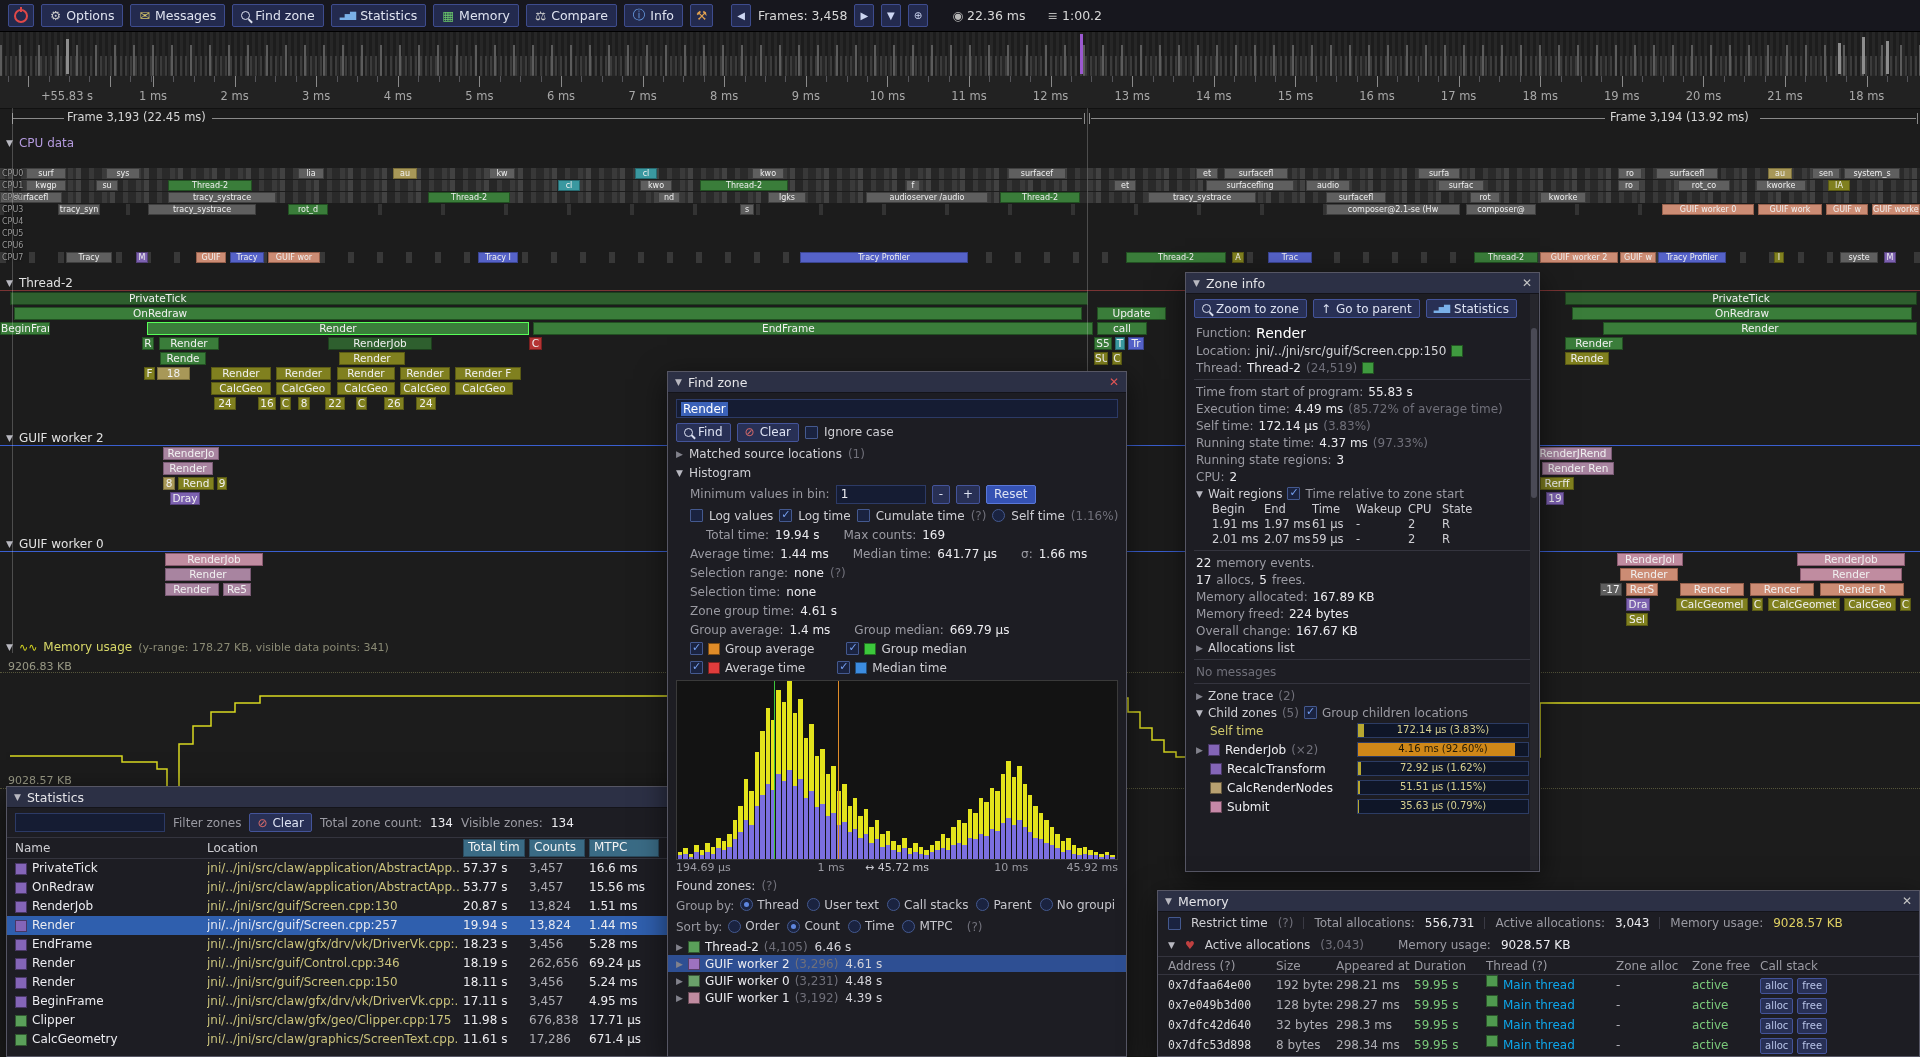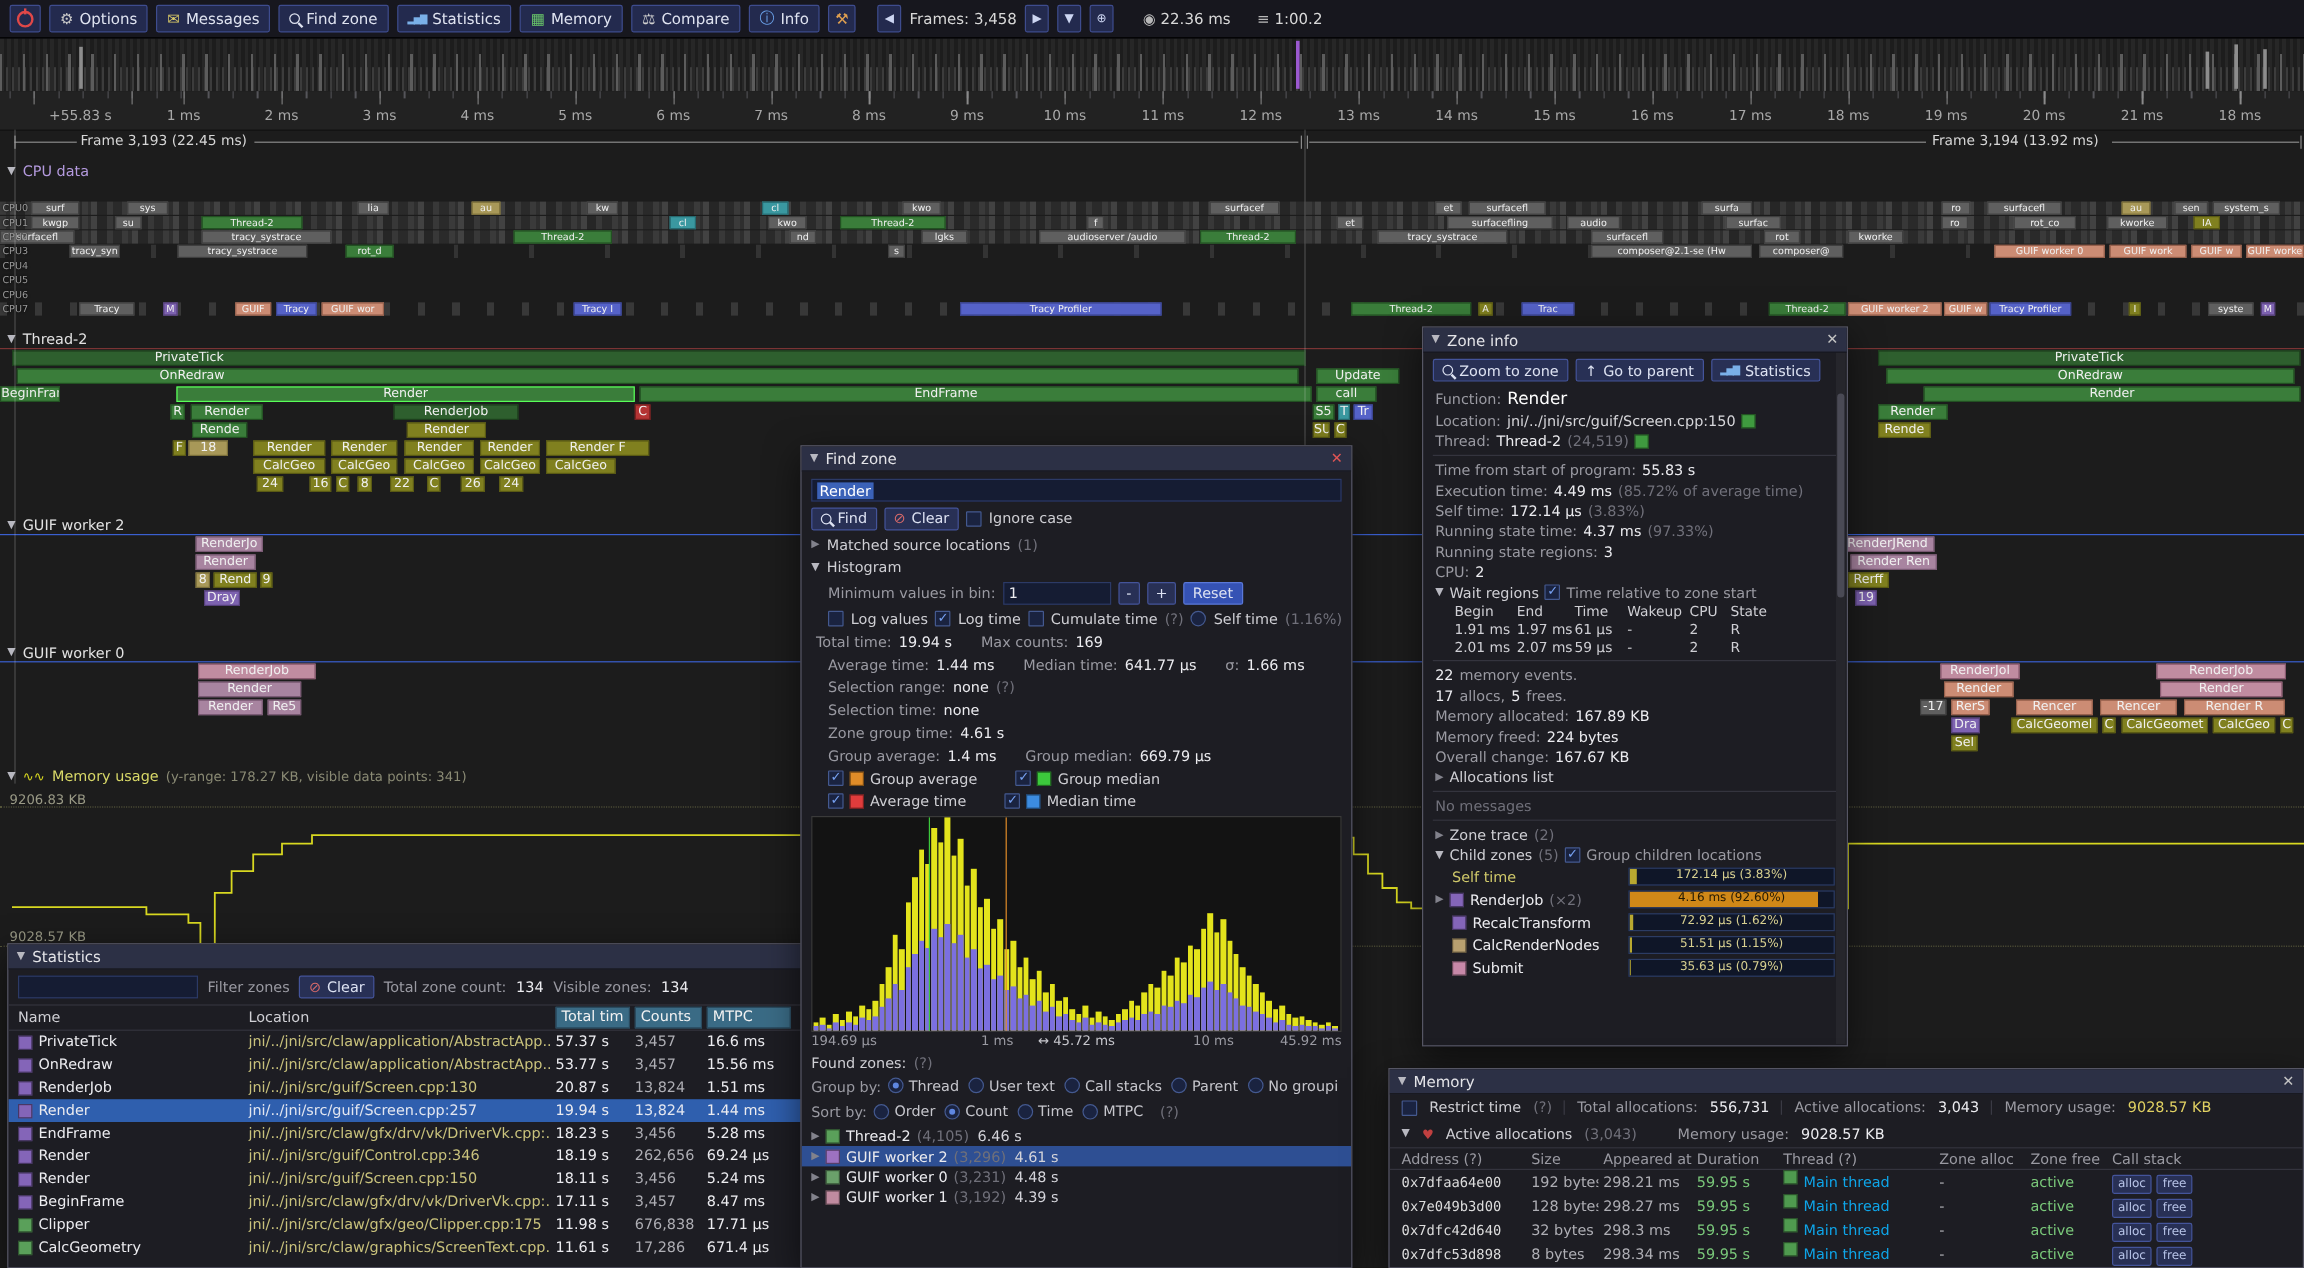--- a/index.html
+++ b/index.html
@@ -405,21 +405,21 @@
       <div class="zone zc-olive" style="left: 339px; width: 66px; top: 60px;"><span>Render</span></div>
       <div class="zone zc-olive" style="left: 1094px; width: 14px; top: 60px;"><span>SU</span></div>
       <div class="zone zc-olive" style="left: 1112px; width: 10px; top: 60px;"><span>C</span></div>
       <div class="zone zc-olive" style="left: 1565px; width: 44px; top: 60px;"><span>Rende</span></div>
       <div class="zone zc-olive" style="left: 144px; width: 11px; top: 75px;"><span>F</span></div>
       <div class="zone zc-tan" style="left: 157px; width: 33px; top: 75px;"><span>18</span></div>
       <div class="zone zc-olive" style="left: 211px; width: 60px; top: 75px;"><span>Render</span></div>
       <div class="zone zc-olive" style="left: 276px; width: 55px; top: 75px;"><span>Render</span></div>
       <div class="zone zc-olive" style="left: 337px; width: 58px; top: 75px;"><span>Render</span></div>
       <div class="zone zc-olive" style="left: 400px; width: 50px; top: 75px;"><span>Render</span></div>
-      <div class="zone zc-olive" style="left: 455px; width: 86px; top: 75px;"><span>Render F</span></div>
+      <div class="zone zc-olive" style="left: 455px; width: 66px; top: 75px;"><span>Render F</span></div>
       <div class="zone zc-olive" style="left: 211px; width: 60px; top: 90px;"><span>CalcGeo</span></div>
       <div class="zone zc-olive" style="left: 276px; width: 55px; top: 90px;"><span>CalcGeo</span></div>
       <div class="zone zc-olive" style="left: 337px; width: 58px; top: 90px;"><span>CalcGeo</span></div>
       <div class="zone zc-olive" style="left: 400px; width: 50px; top: 90px;"><span>CalcGeo</span></div>
       <div class="zone zc-olive" style="left: 455px; width: 58px; top: 90px;"><span>CalcGeo</span></div>
       <div class="zone zc-olive" style="left: 214px; width: 22px; top: 105px;"><span>24</span></div>
       <div class="zone zc-olive" style="left: 258px; width: 18px; top: 105px;"><span>16</span></div>
       <div class="zone zc-olive" style="left: 280px; width: 11px; top: 105px;"><span>C</span></div>
       <div class="zone zc-olive" style="left: 298px; width: 12px; top: 105px;"><span>8</span></div>
       <div class="zone zc-olive" style="left: 325px; width: 20px; top: 105px;"><span>22</span></div>
@@ -585,21 +585,21 @@
           <div class="scell smt">5.24 ms</div>
         </div>
         <div class="stats-grid srow">
           <div class="scell name">
             <span class="sq" style="background: rgb(132, 101, 184);"></span>
             <span>BeginFrame</span>
           </div>
           <div class="scell sloc">jni/../jni/src/claw/gfx/drv/vk/DriverVk.cpp:...</div>
           <div class="scell stot">17.11 s</div>
           <div class="scell scnt">3,457</div>
-          <div class="scell smt">8.47 ms</div>
+          <div class="scell smt">4.95 ms</div>
         </div>
         <div class="stats-grid srow">
           <div class="scell name">
             <span class="sq" style="background: rgb(90, 160, 90);"></span>
             <span>Clipper</span>
           </div>
           <div class="scell sloc">jni/../jni/src/claw/gfx/geo/Clipper.cpp:175</div>
           <div class="scell stot">11.98 s</div>
           <div class="scell scnt">676,838</div>
           <div class="scell smt">17.71 μs</div>
@@ -662,21 +662,21 @@
         <span class="lbl2">Log values</span>
       <span class="cb on"></span>
         <span class="lbl2">Log time</span>
       <span class="cb"></span>
         <span class="lbl2">Cumulate time</span>
         <span class="dim">(?)</span>
       <span class="rd"></span>
         <span class="lbl2">Self time</span>
         <span class="dim">(1.16%)</span>
     </div>
-    <div class="fz-line" style="padding-left:12px">
+    <div class="fz-line" style="padding-left:38px">
       <span class="lbl">Total time:</span>
         <span class="val">19.94 s</span>
       <span class="lbl gap18">Max counts:</span>
         <span class="val">169</span>
     </div>
     <div class="fz-line" style="padding-left:22px">
       <span class="lbl">Average time:</span>
         <span class="val">1.44 ms</span>
       <span class="lbl gap18">Median time:</span>
         <span class="val">641.77 μs</span>

